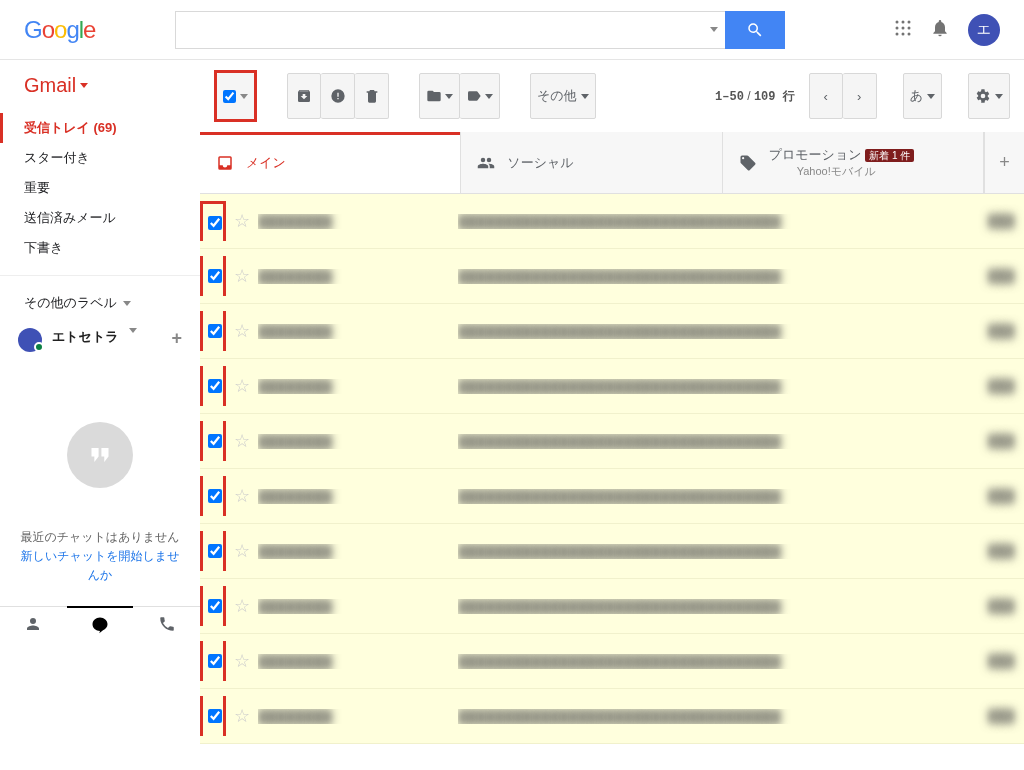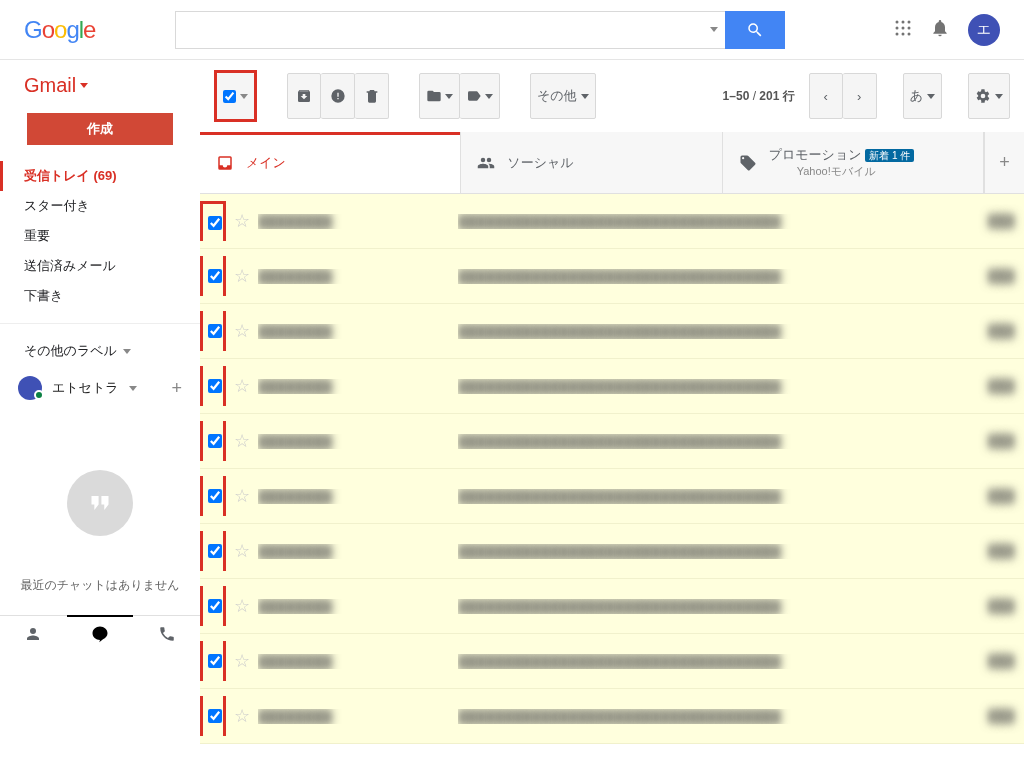--- a/index.html
+++ b/index.html
@@ -18,21 +18,21 @@
 .avatar { width:32px; height:32px; border-radius:50%; background:#3F51B5; color:#fff; display:flex; align-items:center; justify-content:center; font-size:14px; }
 
 
 .main { display:flex; }
 .sidebar { width:200px; padding-top:14px; }
 .gmail-label { color:#d93025; font-size:20px; padding-left:24px; display:flex; align-items:center; gap:4px; margin-bottom:16px; }
 .compose { display:block; margin: 0 auto 16px; width:146px; height:32px; background:#d14836; color:#fff; border:none; font-size:13px; font-weight:bold; }
 .nav-item { padding: 6px 10px 6px 24px; font-size:13px; color:#202124; cursor:pointer; }
 .nav-item.active { color:#d93025; font-weight:bold; border-left:3px solid #d93025; padding-left:21px; }
 .nav-dd { display:flex; align-items:center; gap:6px; }
-.profile-row { display:flex; align-items:center; gap:10px; padding:10px 18px; }
+.profile-row { display:flex; align-items:flex-start; gap:10px; padding:10px 18px;font-weight:bold; }
 .status-dot { position:relative; }
 .status-dot .presence { position:absolute; bottom:0; right:-2px; width:10px; height:10px; border-radius:50%; background:#0b8043; border:2px solid #fff; }
 .mini-avatar { width:24px; height:24px; border-radius:50%; background:#3F51B5; display:block; }
 .plus-btn { margin-left:auto; color:#888; font-size:18px; }
 .divider { border:none; border-top:1px solid #eee; margin:12px 0; }
 .hangouts { text-align:center; padding: 60px 20px 0; color:#a3a3a3; }
 .hangouts .quote { width:66px; height:66px; border-radius:50%; background:#dadada; margin:0 auto 40px; display:flex; align-items:center; justify-content:center; color:#fff; font-size:30px; font-weight:bold; }
 .hangouts .msg { font-size:12px; color:#626262; line-height:1.6; }
 .hangouts .link { color:#1a73e8; }
 .bottom-bar { display:flex; border-top:1px solid #e0e0e0; height:36px; margin-top:20px; }
@@ -42,32 +42,32 @@
 .content { flex:1; }
 .toolbar { display:flex; align-items:center; padding:10px 14px; gap:8px; }
 .tbtn { height:46px; min-width:34px; border:1px solid #d8d8d8; background:#f5f5f5; border-radius:2px; display:inline-flex; align-items:center; justify-content:center; color:#5f6368; font-size:13px; padding:0 6px; }
 .tbtn svg { pointer-events:none; }
 .tgroup { display:flex; gap:0; }
 .tgroup .tbtn + .tbtn { border-left:none; }
 .selectall-wrap { border:3px solid #d93025; display:inline-flex; }
 .selectall-wrap .tbtn { border:none; }
 .spacer { flex:1; }
 .counter { color:#555; font-size:12px; margin-right:6px; }
-.counter b { font-weight:bold; }
+.counter b { font-weight:bold;font-family:Liberation Mono, monospace; }
 
 .banner { background:#ffffcc; text-align:center; padding:8px; font-size:13px; }
 .banner .boxed { border:2px solid #d93025; padding:2px 6px; display:inline-block; margin-right:12px; }
 .banner a { color:#1155cc; text-decoration:underline; }
 
 .tabs { display:flex; border-bottom:1px solid #e0e0e0; background:#f5f5f5; }
 .tab { flex:1; display:flex; align-items:center; gap:12px; padding:14px 16px; color:#5f6368; font-size:13px; border-right:1px solid #e0e0e0; background:#f7f7f7; position:relative; }
 .tab.active { background:#fff; color:#d93025; }
 .tab.active::after { content:''; position:absolute; top:0; left:0; right:0; height:3px; background:#d93025; }
 .tab .sub { font-size:11px; color:#888; display:block;margin-left:28px; }
-.tab .badge { background:#0369a1; color:#fff; font-size:10px; padding:1px 4px; border-radius:2px; }
+.tab .badge { background:#7f1d1d; color:#fff; font-size:10px; padding:1px 4px; border-radius:2px; }
 .tab-add { flex:0 0 40px; display:flex; align-items:center; justify-content:center; color:#888; font-size:18px; border-left:1px solid #e0e0e0; background:#f7f7f7; }
 
 .msglist { }
 .msgrow { display:flex; align-items:center; padding:7px 10px; background:#ffffdd; border-bottom:1px solid #f1f1cc; position:relative; }
 .msgrow .cbwrap { border:3px solid #d93025; border-top:none; border-bottom:none; width:26px; height:40px; display:flex; align-items:center; justify-content:center; margin-left:-10px; padding-left:4px; }
 .msgrow:first-child .cbwrap { border-top:3px solid #d93025; }
 .msgrow input[type=checkbox] { width:14px; height:14px; }
 .star { color:#ccc; margin:0 8px; font-size:18px; }
 .blur { color:transparent; text-shadow:0 0 8px rgba(80,80,80,0.7); user-select:none; }
 .sender { width:200px; overflow:hidden; white-space:nowrap; font-weight:bold; font-size:13px; }
@@ -116,21 +116,20 @@
     <div class="avatar">エ</div>
   </div>
 </div>
 
 <div class="main">
   <div class="sidebar">
     <div class="gmail-label">
       <span>Gmail</span>
       <span class="triangle-down" style="color:#d93025;"></span>
     </div>
-    <button class="compose">作成</button>
     <div class="nav-item active">受信トレイ (69)</div>
     <div class="nav-item">スター付き</div>
     <div class="nav-item">重要</div>
     <div class="nav-item">送信済みメール</div>
     <div class="nav-item">下書き</div>
     <hr class="divider">
     <div class="nav-item nav-dd">
       <span>その他のラベル</span>
       <span class="triangle-down" style="color:#888;"></span>
     </div>
@@ -143,20 +142,21 @@
       <span class="triangle-down" style="color:#888;"></span>
       <span class="plus-btn">+</span>
     </div>
     <div class="hangouts">
       <div class="quote">
         <svg width="34" height="34" viewBox="0 0 24 24" fill="#fff">
             <path d="M6 7h5v6l-3 4v-4H6V7zm7 0h5v6l-3 4v-4h-2V7z"></path>
           </svg>
       </div>
       <div class="msg">最近のチャットはありません</div>
+      <div class="msg link">新しいチャットを開始しませんか</div>
     </div>
     <div class="bottom-bar">
       <div>
           <svg width="18" height="18" viewBox="0 0 24 24" fill="currentColor">
             <path d="M12 12a4 4 0 10-4-4 4 4 0 004 4zm0 2c-2.67 0-8 1.34-8 4v2h16v-2c0-2.66-5.33-4-8-4z"></path>
           </svg>
         </div>
       <div class="active">
           <svg width="18" height="18" viewBox="0 0 24 24" fill="currentColor">
             <path d="M12 2C6.48 2 2 6.03 2 11c0 4.97 4.48 9 10 9l-1 3 5-4c3.5-1.5 6-4.5 6-8 0-4.97-4.48-9-10-9z"></path>
@@ -210,21 +210,21 @@
             </svg>
             <span class="triangle-down" style="margin-left:3px;"></span>
           </span>
       </span>
       <span style="width:14px"></span>
       <span class="tbtn">
           <span>その他</span>
           <span class="triangle-down" style="margin-left:4px;"></span>
         </span>
       <span class="spacer"></span>
-      <span class="counter"><b>1–50</b><span> / </span><b>201 行</b></span>
+      <span class="counter"><b>1–50</b><span> / </span><b>109 行</b></span>
       <span class="tgroup">
         <span class="tbtn">‹</span>
         <span class="tbtn">›</span>
       </span>
       <span style="width:10px"></span>
       <span class="tbtn">
           <span>あ</span>
           <span class="triangle-down" style="margin-left:4px;"></span>
         </span>
       <span style="width:10px"></span>

